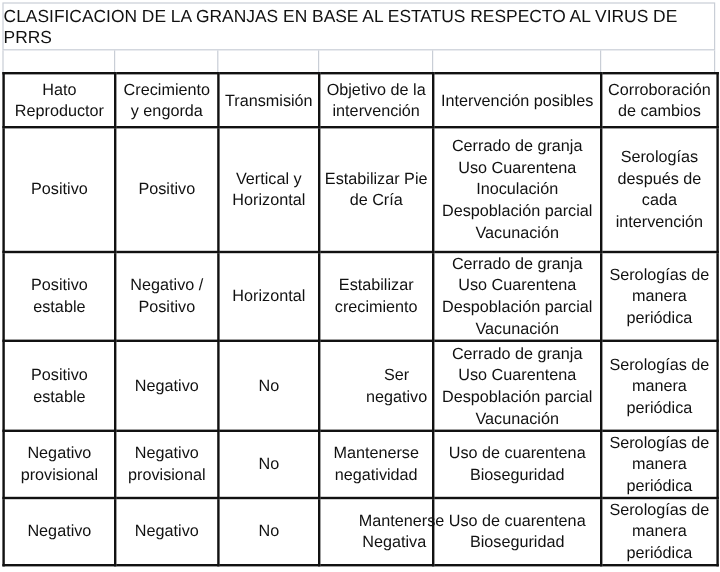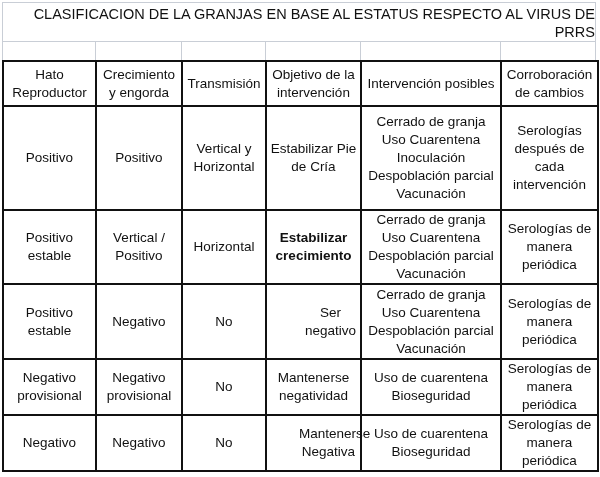--- a/index.html
+++ b/index.html
@@ -1,20 +1,20 @@
 <!DOCTYPE html>
 <html><head>
 <meta charset="utf-8">
 <style>
   html, body { margin: 0; padding: 0; background: #ffffff; }
   body { width: 600px; height: 477px; position: relative; overflow: hidden;
          font-family: "Liberation Sans", sans-serif; color: #111111; }
   .title-box { position: absolute; left: 2px; top: 2px; width: 594px; height: 40px;
                border: 1px solid #c9ced6; box-sizing: border-box;
-               text-align: right; font-size: 14.5px; line-height: 18px; padding-top: 2px; }
+               text-align: left; font-size: 14.5px; line-height: 18px; padding-top: 2px; }
   .spacer-row { position: absolute; left: 2px; top: 42px; width: 594px; height: 18px;
                 box-sizing: border-box; border-left: 1px solid #c9ced6; border-right: 1px solid #c9ced6; }
   .spacer-cell { position: absolute; top: 0; height: 18px; border-left: 1px solid #c9ced6; }
   table.main { position: absolute; left: 2px; top: 60px; width: 595px; border-collapse: collapse;
                table-layout: fixed; }
   table.main td { border: 2px solid #111111; text-align: center; vertical-align: middle;
                   font-size: 13.5px; line-height: 18px; padding: 0 2px; }
   .line { display: block; }
 </style>
 </head>
@@ -91,27 +91,27 @@
           <span class="line">cada</span>
           <span class="line">intervención</span>
         </td>
       </tr>
       <tr>
         <td style="height: 71px;">
           <span class="line">Positivo</span>
           <span class="line">estable</span>
         </td>
         <td style="height: 71px;">
-          <span class="line">Vertical /</span>
+          <span class="line">Negativo /</span>
           <span class="line">Positivo</span>
         </td>
         <td style="height: 71px;">
           <span class="line">Horizontal</span>
         </td>
-        <td style="height: 71px; font-weight: bold;">
+        <td style="height: 71px;">
           <span class="line">Estabilizar</span>
           <span class="line">crecimiento</span>
         </td>
         <td style="height: 71px;">
           <span class="line">Cerrado de granja</span>
           <span class="line">Uso Cuarentena</span>
           <span class="line">Despoblación parcial</span>
           <span class="line">Vacunación</span>
         </td>
         <td style="height: 71px;">

